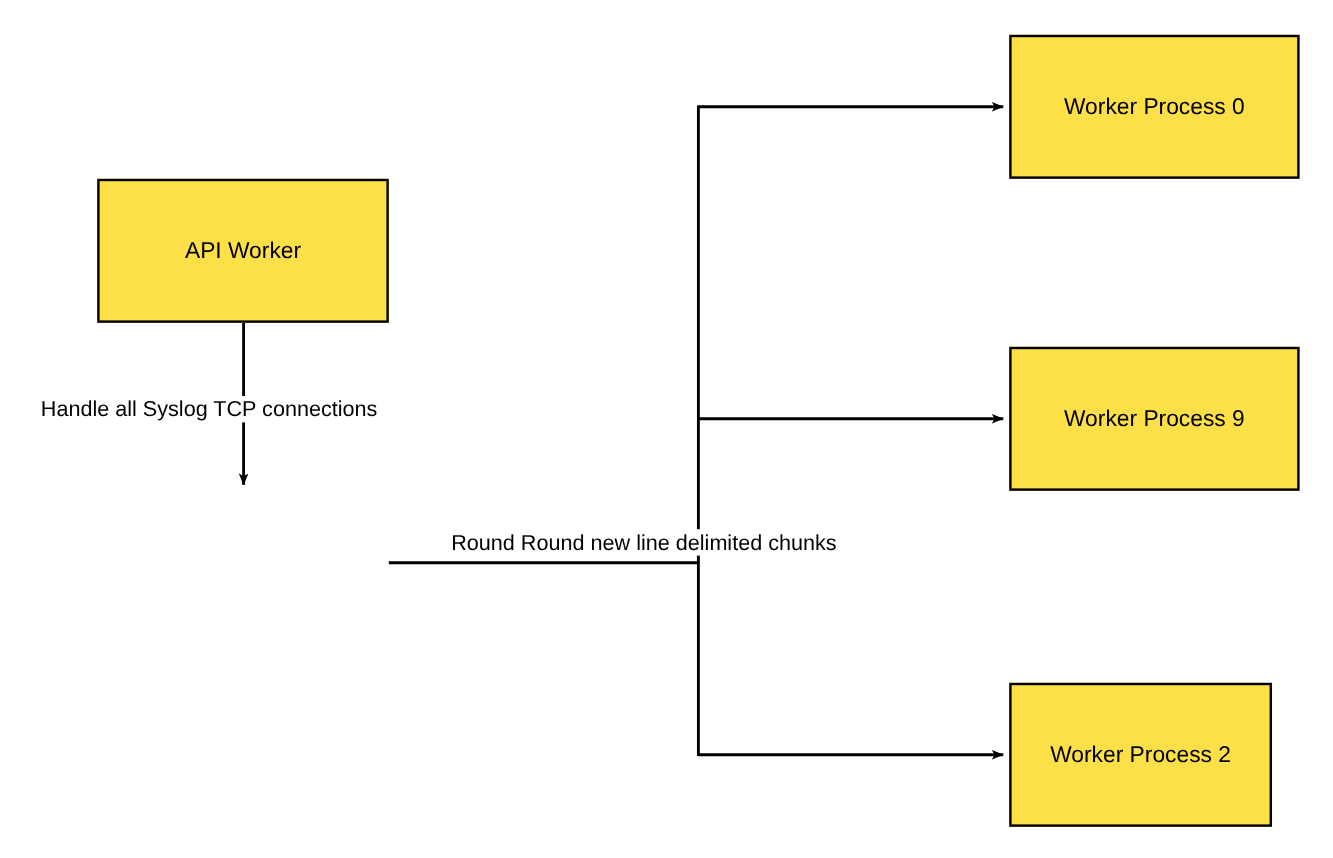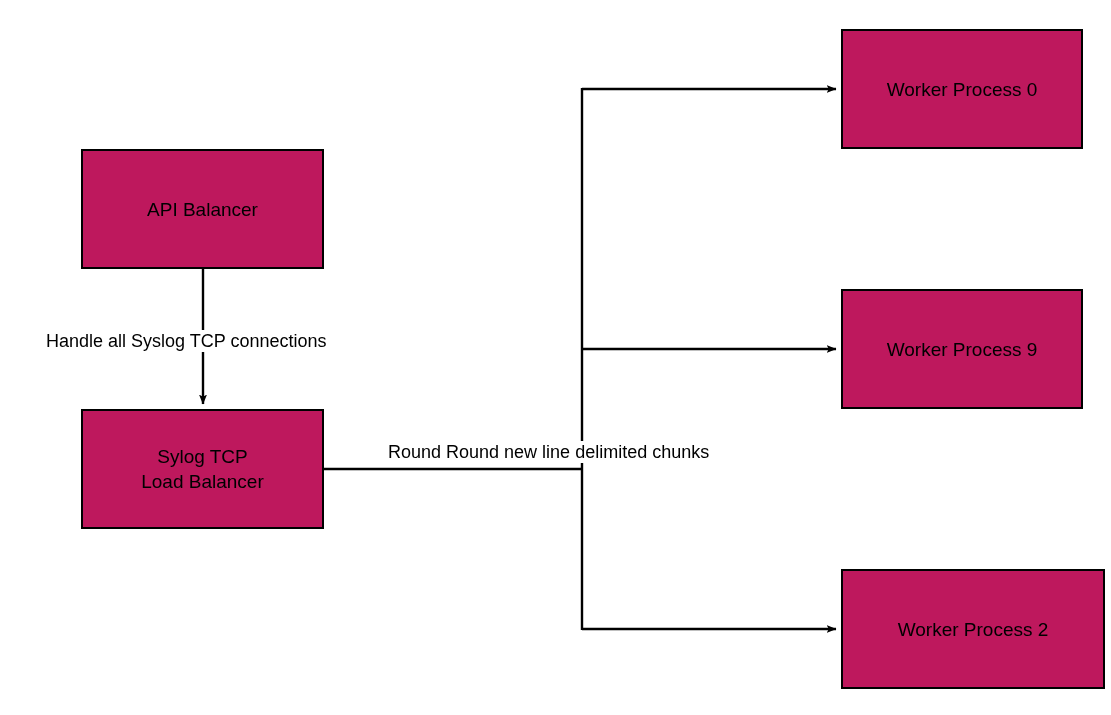--- a/index.html
+++ b/index.html
@@ -24,21 +24,21 @@
     left: 0;
     top: 0;
     width: 1111px;
     height: 715px;
     pointer-events: none;
   }
   .node {
     position: absolute;
     box-sizing: border-box;
     border: 2px solid #000000;
-    background: #be185d;
+    background: #fde047;
     display: flex;
     align-items: center;
     justify-content: center;
     text-align: center;
     font-size: 19px;
     line-height: 25px;
     color: #000000;
     white-space: pre-line;
     padding: 2px 6px;
   }
@@ -48,28 +48,27 @@
   }
   .edge-label {
     position: absolute;
     font-size: 18px;
     line-height: 22px;
     color: #000000;
     background: #ffffff;
     white-space: nowrap;
     padding: 0 4px;
     text-align: center;
-    margin-left: 12px;
   }
   
   #node-api-process      { left: 81px;  top: 149px; width: 243px; height: 120px; }
   #node-load-balancer    { left: 81px;  top: 409px; width: 243px; height: 120px; }
   #node-worker-0         { left: 841px; top: 29px;  width: 242px; height: 120px; }
   #node-worker-1         { left: 841px; top: 289px; width: 242px; height: 120px; }
-  #node-worker-2         { left: 841px; top: 569px; width: 264px; height: 120px; }
+  #node-worker-2         { left: 841px; top: 569px; width: 219px; height: 120px; }
   
   #edge-label-handle     { left: 30px;  top: 330px; }
   #edge-label-roundrobin { left: 372px; top: 441px; }
 </style>
 </head>
 <body>
 
 <div id="diagram-canvas">
 
   <svg class="edges" viewBox="0 0 1111 715" width="1111" height="715" xmlns="http://www.w3.org/2000/svg">
@@ -98,27 +97,23 @@
     <g>
       <line x1="582" y1="349" x2="836" y2="349" stroke="#000000" stroke-width="2.4" marker-end="url(#arrowhead)"></line>
     </g>
 
     <g>
       <line x1="582" y1="629" x2="836" y2="629" stroke="#000000" stroke-width="2.4" marker-end="url(#arrowhead)"></line>
     </g>
   </svg>
 
   <div class="node" id="node-api-process">
-    <span class="node-label">API Balancer</span>
+    <span class="node-label">API Worker</span>
   </div>
 
-  <div class="node" id="node-load-balancer">
-    <span class="node-label">Sylog TCP
-Load Balancer</span>
-  </div>
 
   <div class="node" id="node-worker-0">
     <span class="node-label">Worker Process 0</span>
   </div>
 
   <div class="node" id="node-worker-1">
     <span class="node-label">Worker Process 9</span>
   </div>
 
   <div class="node" id="node-worker-2">

